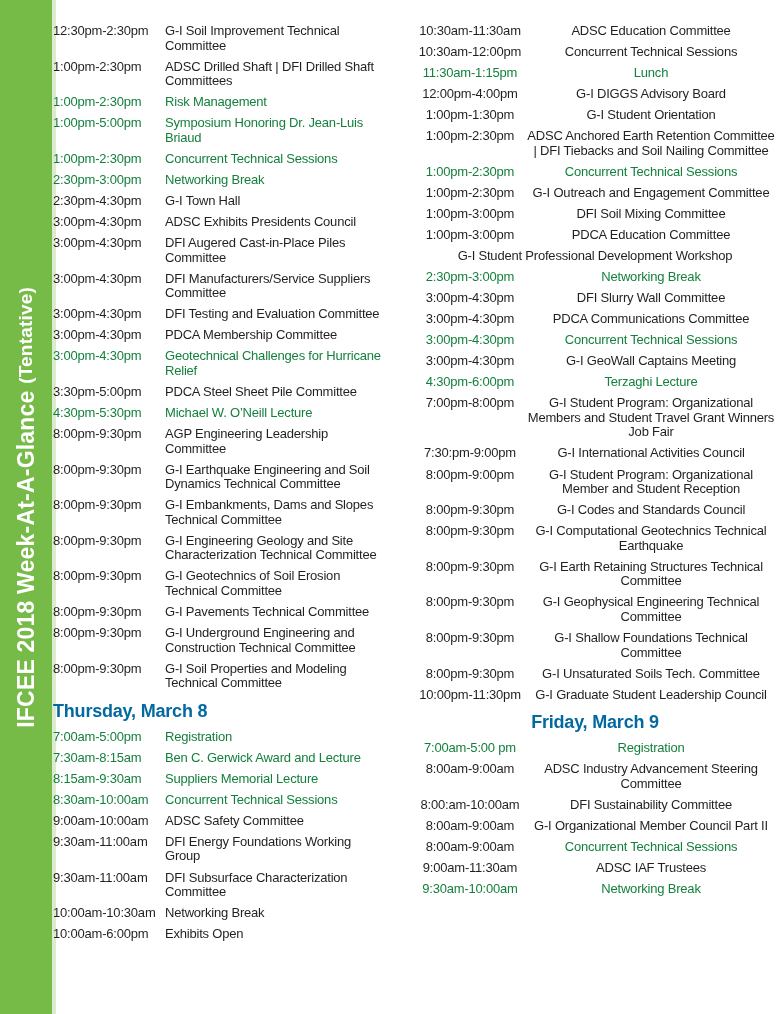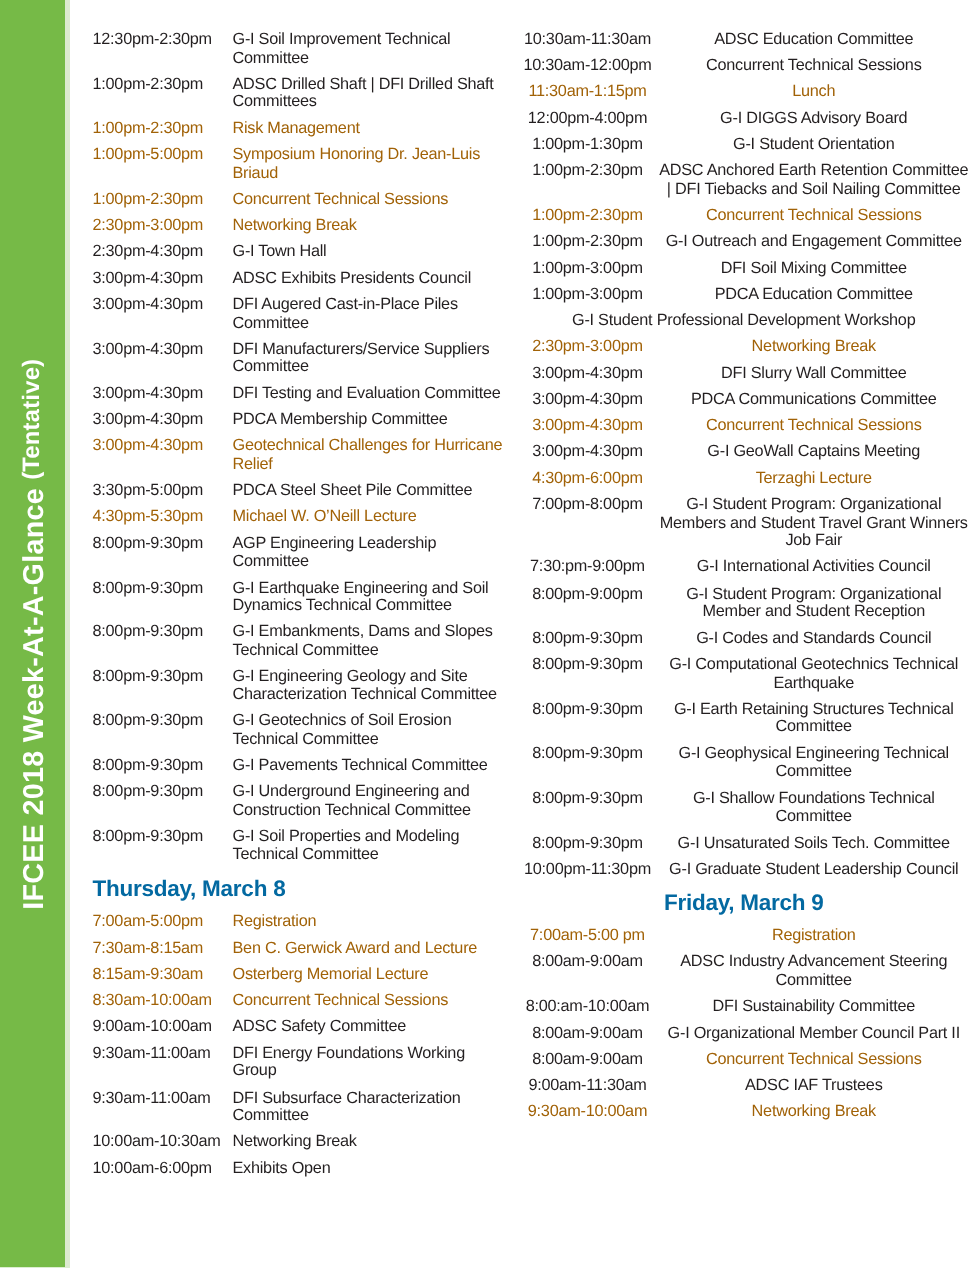--- a/index.html
+++ b/index.html
@@ -23,35 +23,35 @@
     transform: rotate(180deg);
     white-space: nowrap;
     color: #ffffff;
     font-weight: bold;
     font-size: 23px;
     letter-spacing: 0.2px;
   }
   .sidebar-text .tentative { font-size: 19px; }
   
   .col { position: absolute; top: 24px; }
-  .col-0 { left: 74px;  width: 328px; }
+  .col-0 { left: 53px;  width: 328px; }
   .col-1 { left: 414px; width: 362px; text-align: center; }
   .row { display: flex; margin-bottom: 6.5px; }
   .time {
     flex: none; width: 112px;
     font-size: 13px; line-height: 1.12;
     letter-spacing: -0.2px;
   }
   .event {
     flex: 1;
     font-size: 13px; line-height: 1.12;
     letter-spacing: -0.2px;
   }
   .black { color: #231f20; }
-  .blue  { color: #a16207; }
+  .blue  { color: #15803d; }
   .day-header {
     color: #0369a1;
     font-size: 18px; font-weight: bold;
     letter-spacing: -0.2px;
     margin: 10px 0 8px 0;
   }
 </style>
 </head>
 <body>
 
@@ -160,21 +160,21 @@
     <div class="row">
       <div class="time blue">7:00am-5:00pm</div>
       <div class="event blue">Registration</div>
     </div>
     <div class="row">
       <div class="time blue">7:30am-8:15am</div>
       <div class="event blue">Ben C. Gerwick Award and Lecture</div>
     </div>
     <div class="row">
       <div class="time blue">8:15am-9:30am</div>
-      <div class="event blue">Osterberg Memorial Lecture</div>
+      <div class="event blue">Suppliers Memorial Lecture</div>
     </div>
     <div class="row">
       <div class="time blue">8:30am-10:00am</div>
       <div class="event blue">Concurrent Technical Sessions</div>
     </div>
     <div class="row">
       <div class="time black">9:00am-10:00am</div>
       <div class="event black">ADSC Safety Committee</div>
     </div>
     <div class="row">

